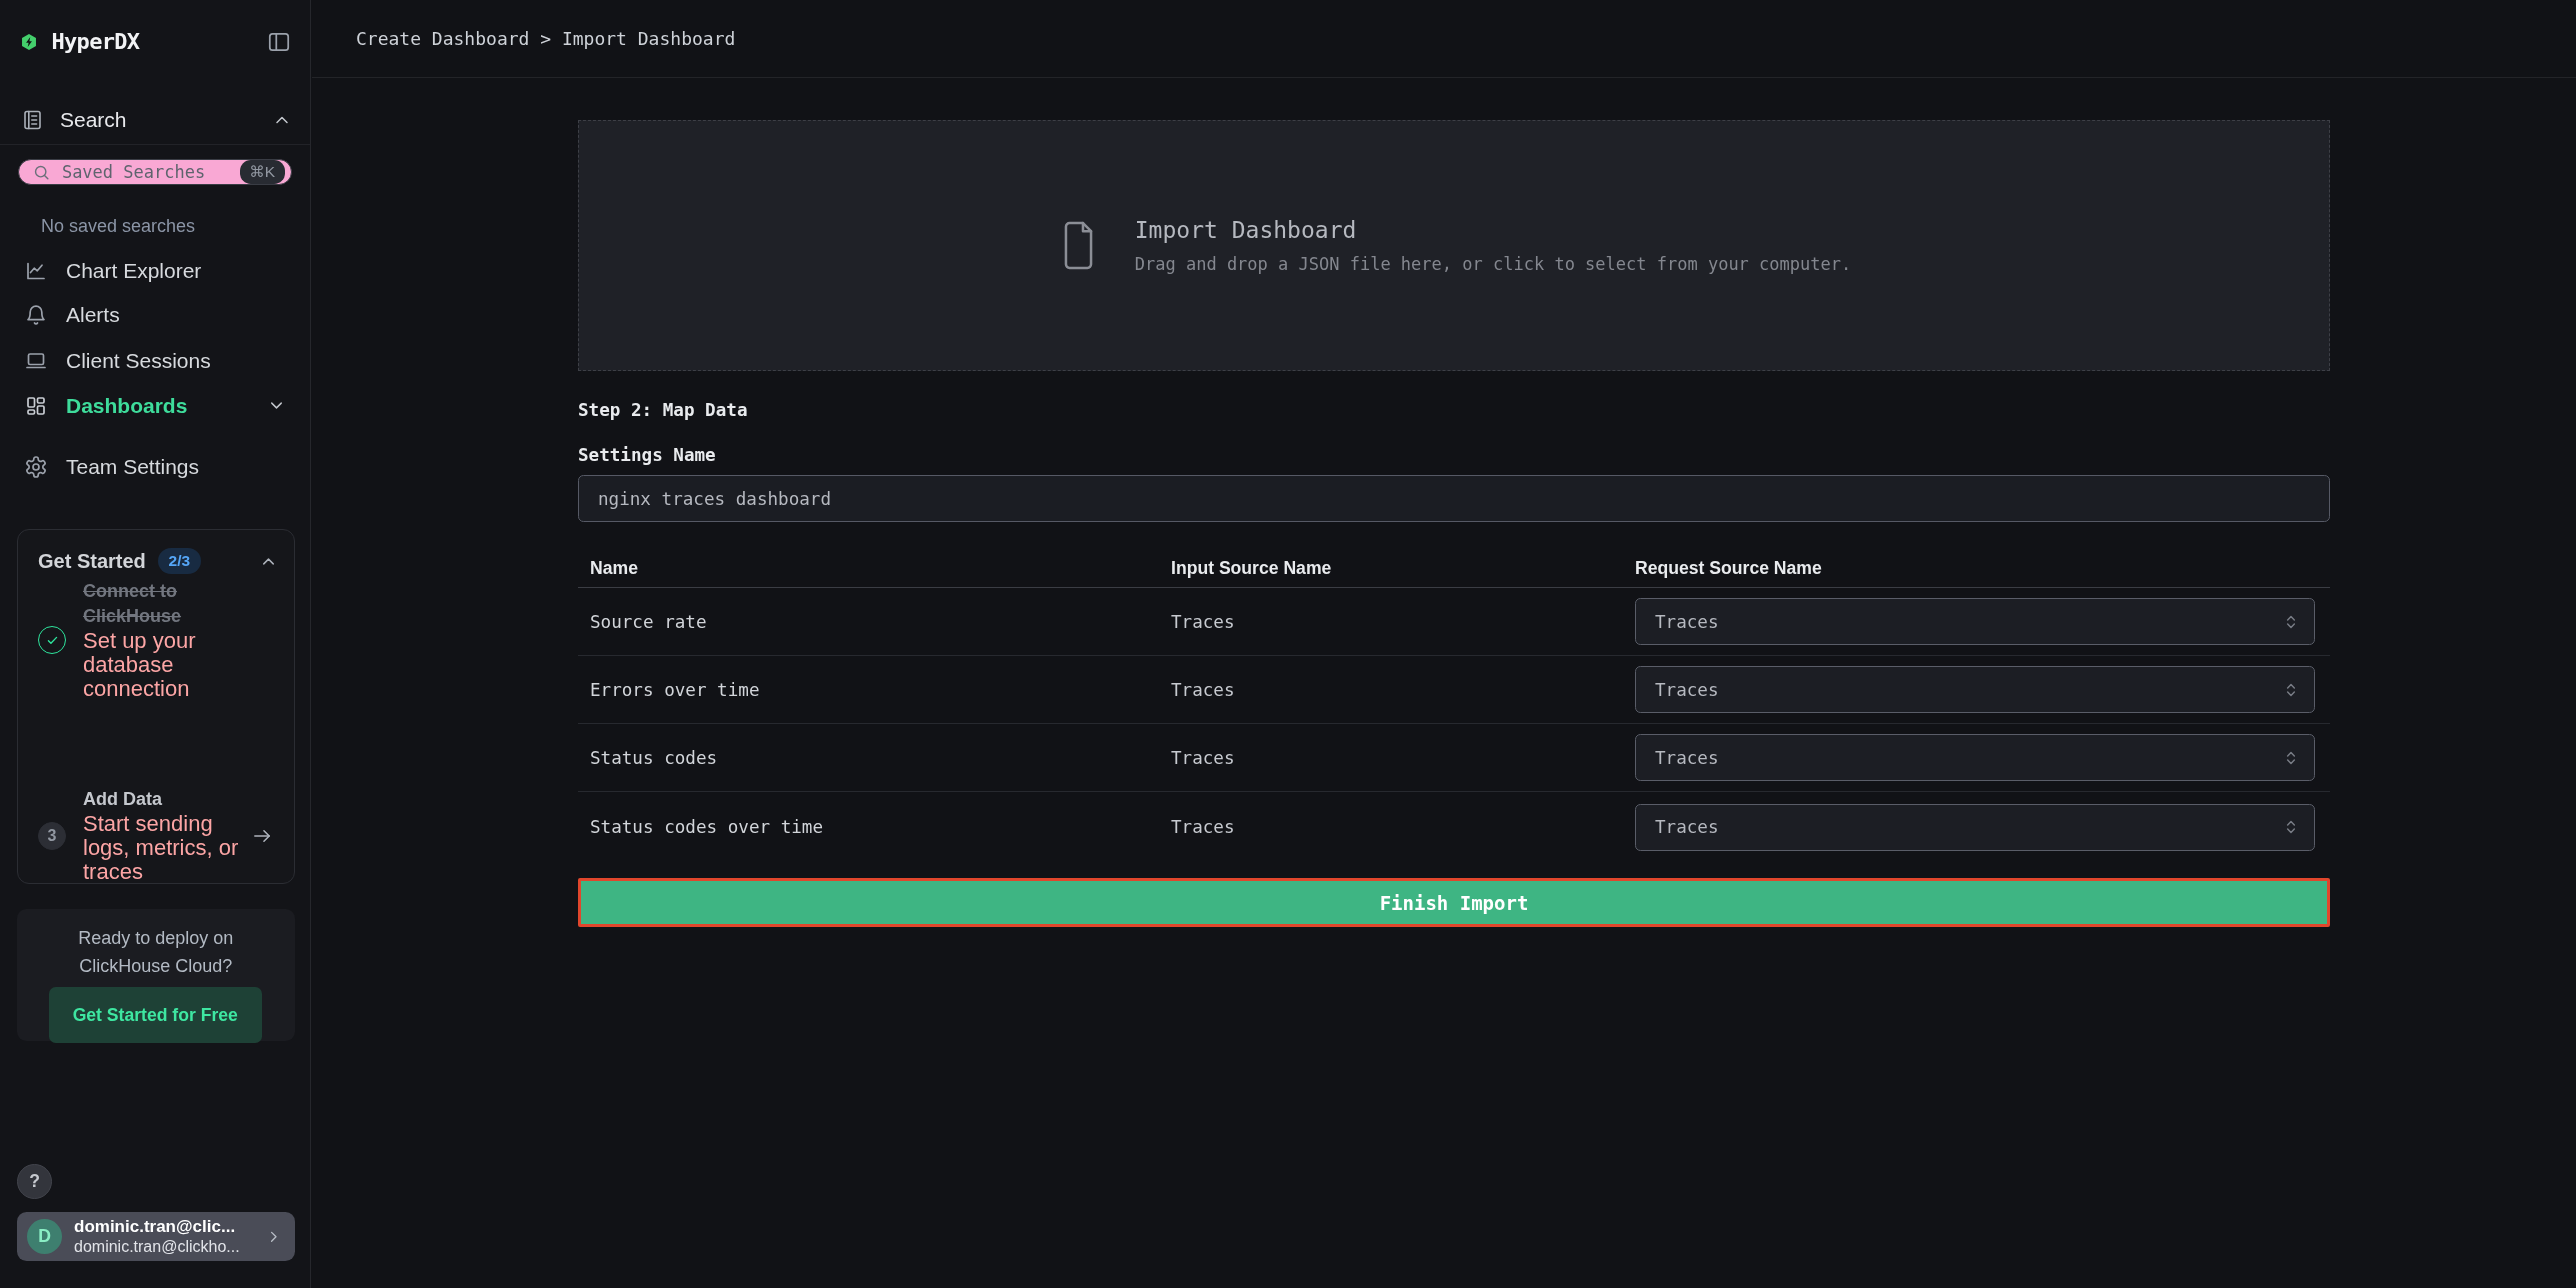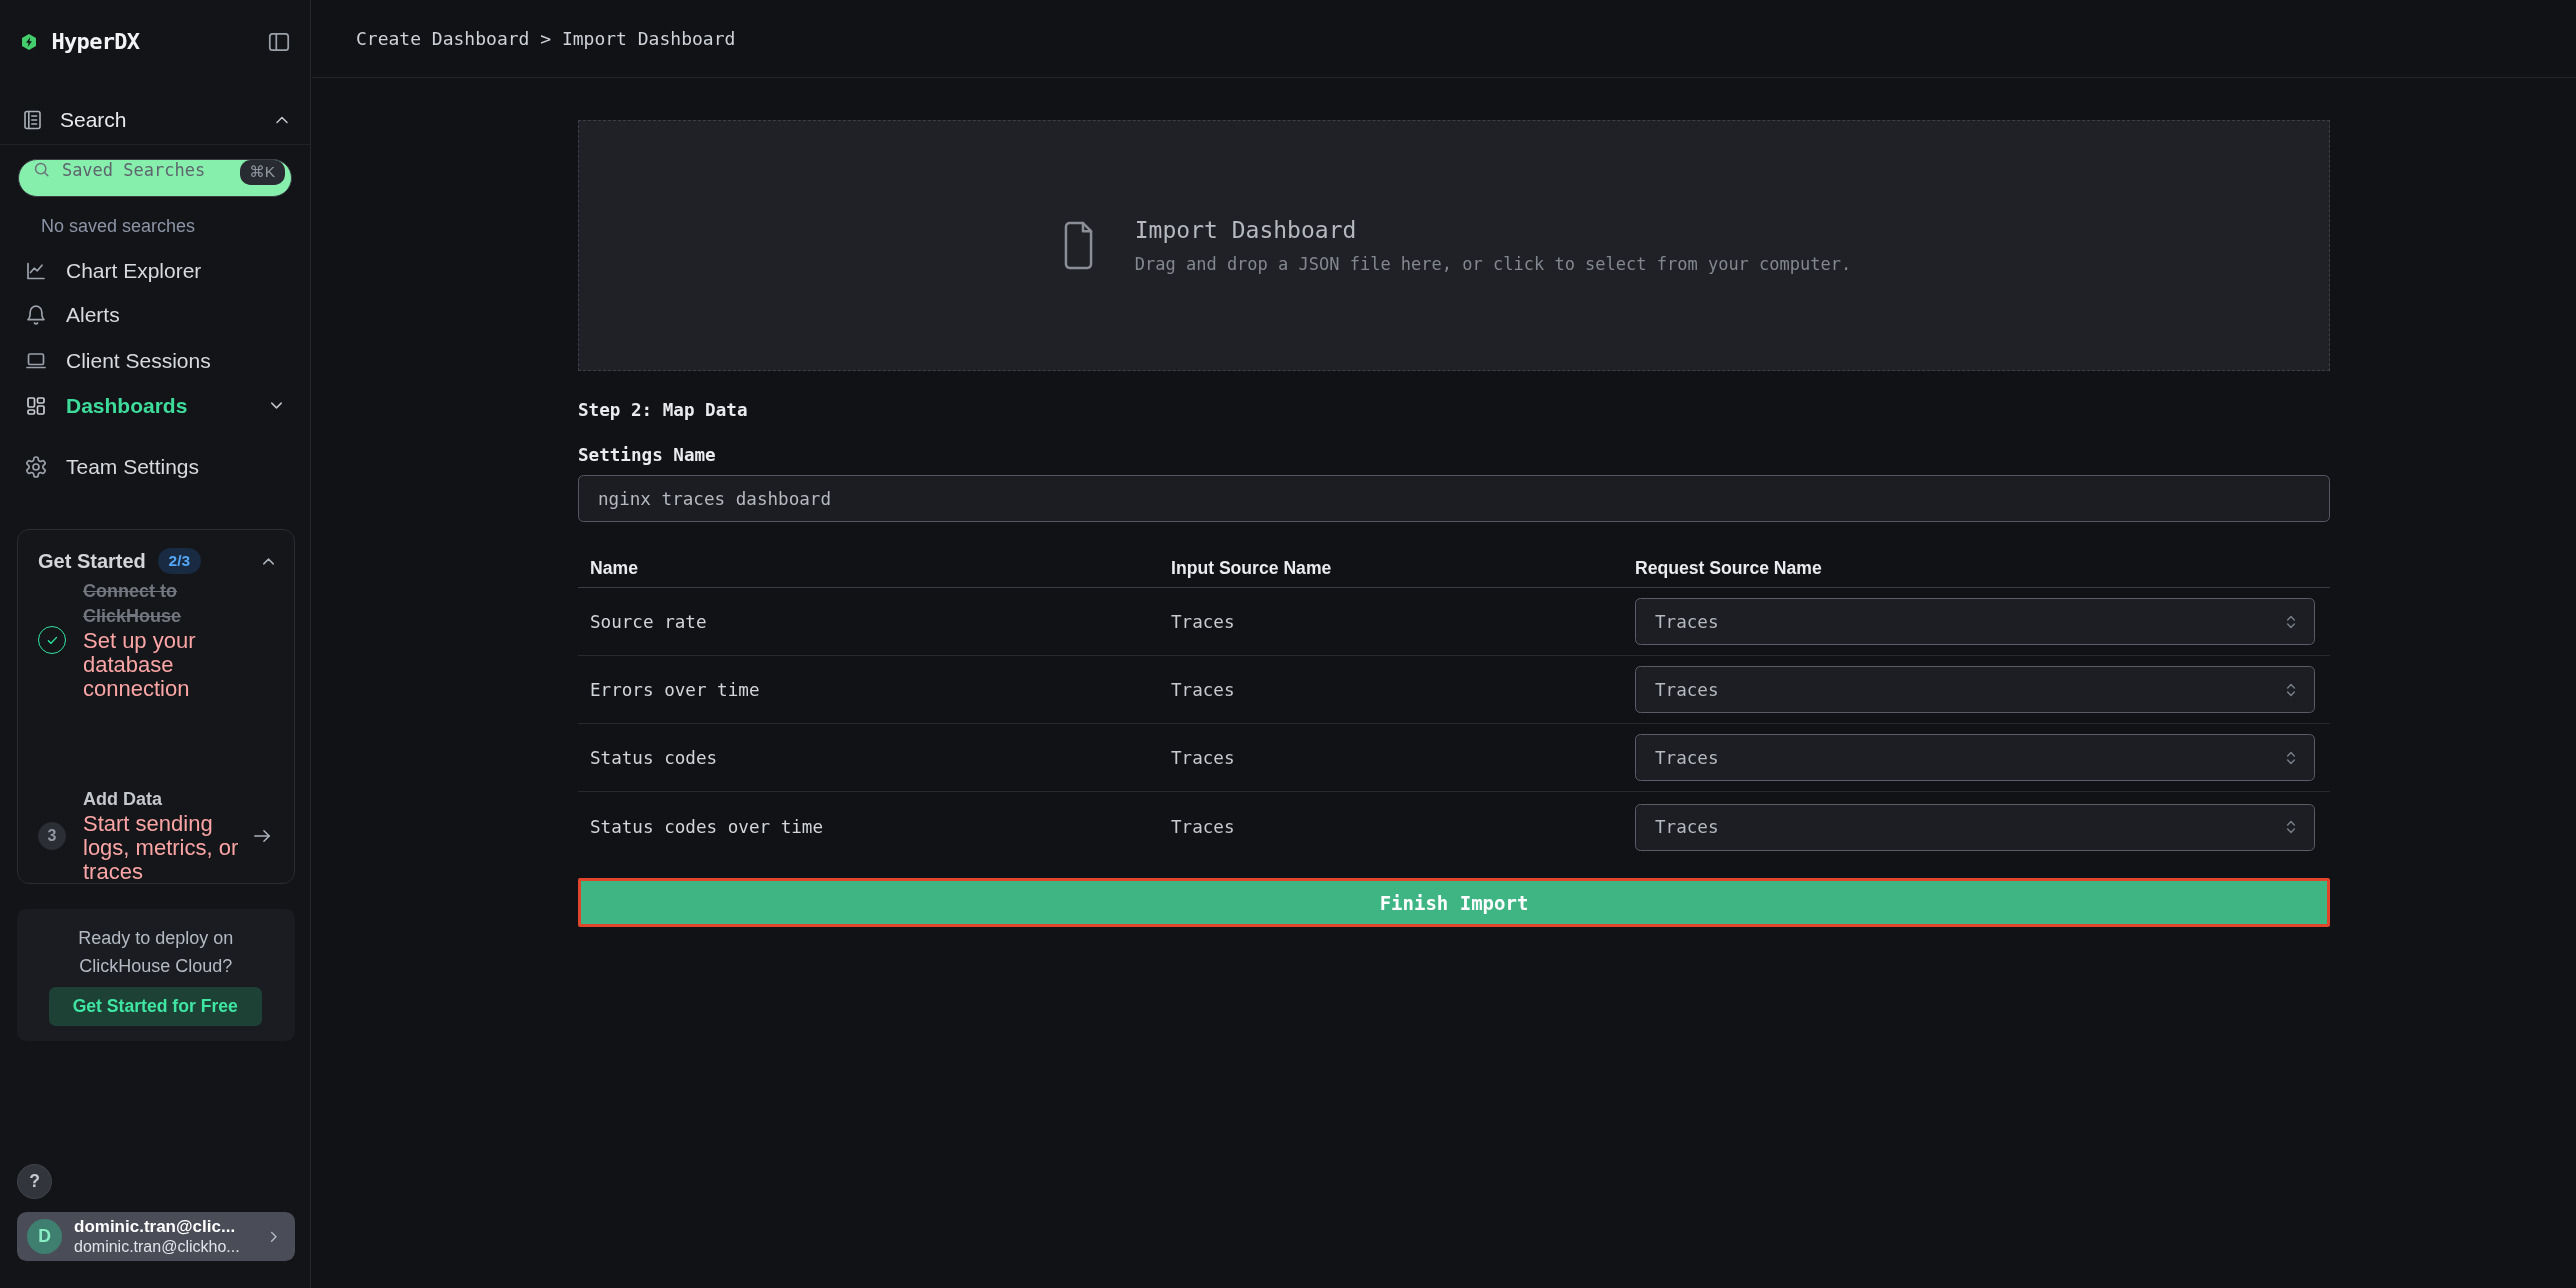--- a/index.html
+++ b/index.html
@@ -18,23 +18,23 @@
                font-weight:bold; font-size:22px; letter-spacing:-0.7px; color:#f2f3f5; }
   .collapse-btn { margin-left:auto; width:26px; height:26px; color:#9ba1ab; background:none; border:none; cursor:pointer; }
 
   .search-row { position:absolute; left:20px; right:17.6px; top:101px; height:38px;
                 display:flex; align-items:center; cursor:pointer; }
   .search-row .nb-icon { width:24px; height:24px; color:#aab0b9; }
   .search-row .lbl { margin-left:16px; font-size:21px; font-weight:500; color:#e8e9ec; }
   .search-row .chev { margin-left:auto; width:20px; height:20px; color:#c3c7cd; }
   .sb-divider { position:absolute; left:0; right:0; top:144px; border-top:1.4px solid #222328; }
 
-  .search-pill { position:absolute; left:17.6px; right:17.6px; top:159px; height:38px;
-                 background:#86efac; border:1.4px solid #393c44; border-radius:19px;
-                 display:flex; align-items:flex-start; padding:0 6.8px 0 13.5px; cursor:text; }
+  .search-pill { position:absolute; left:17.6px; right:17.6px; top:159px; height:26px;
+                 background:#f9a8d4; border:1.4px solid #393c44; border-radius:19px;
+                 display:flex; align-items:center; padding:0 6.8px 0 13.5px; cursor:text; }
   .search-pill .mag { width:19px; height:19px; color:#6b707a; flex:none; }
   .search-pill .ph { margin-left:10.8px; font-family:"DejaVu Sans Mono","Liberation Mono",monospace;
                      font-size:17px; color:#5f646e; flex:1; }
   .kbd { background:#282b32; color:#9298a2; border-radius:10.8px; padding:3.4px 9.5px;
          font-size:15.5px; font-family:"Liberation Sans",sans-serif; }
 
   .no-saved { position:absolute; left:41px; top:216px; font-size:18px; color:#8b95a6; }
 
   .nav-item { position:absolute; left:17.6px; right:17.6px; height:39px;
               display:flex; align-items:center; padding:0 6.8px 0 6.8px; cursor:pointer; border-radius:6.8px; }
@@ -65,21 +65,21 @@
   .gs-item-title.todo { color:#c4c7cd; }
   .gs-item-desc { font-size:22px; line-height:24px; color:#fca5a5; }
   .gs-arrow { position:absolute; right:4px; top:50%; transform:translateY(-50%);
               width:23px; height:23px; color:#aeb3bc; }
 
   
   .deploy-card { position:absolute; left:17px; right:15.5px; top:909px; height:132px;
                  background:#1b1c21; border-radius:9.5px; text-align:center; }
   .deploy-line { font-size:18px; color:#b3bac4; line-height:28px; }
   .deploy-card .lines { padding-top:15px; }
-  .cta-btn { position:absolute; left:32px; right:33px; top:78px; height:39px;
+  .cta-btn { position:absolute; left:32px; right:33px; top:78px; height:56px;
              background:#1e4136; color:#3ee6a1; font-size:17.6px; font-weight:bold;
              border:none; border-radius:6.8px; cursor:pointer; font-family:inherit; }
 
   .help-circle { position:absolute; left:17px; top:1164px; width:35px; height:35px;
                  border-radius:50%; background:#33353c; border:1.4px solid #42444c;
                  color:#c6c9cf; font-size:17.6px; font-weight:bold;
                  display:flex; align-items:center; justify-content:center; cursor:pointer; }
 
   .user-chip { position:absolute; left:17px; right:15.5px; top:1212px; height:49px;
                background:#4a4c57; border-radius:9.5px; display:flex; align-items:center;

